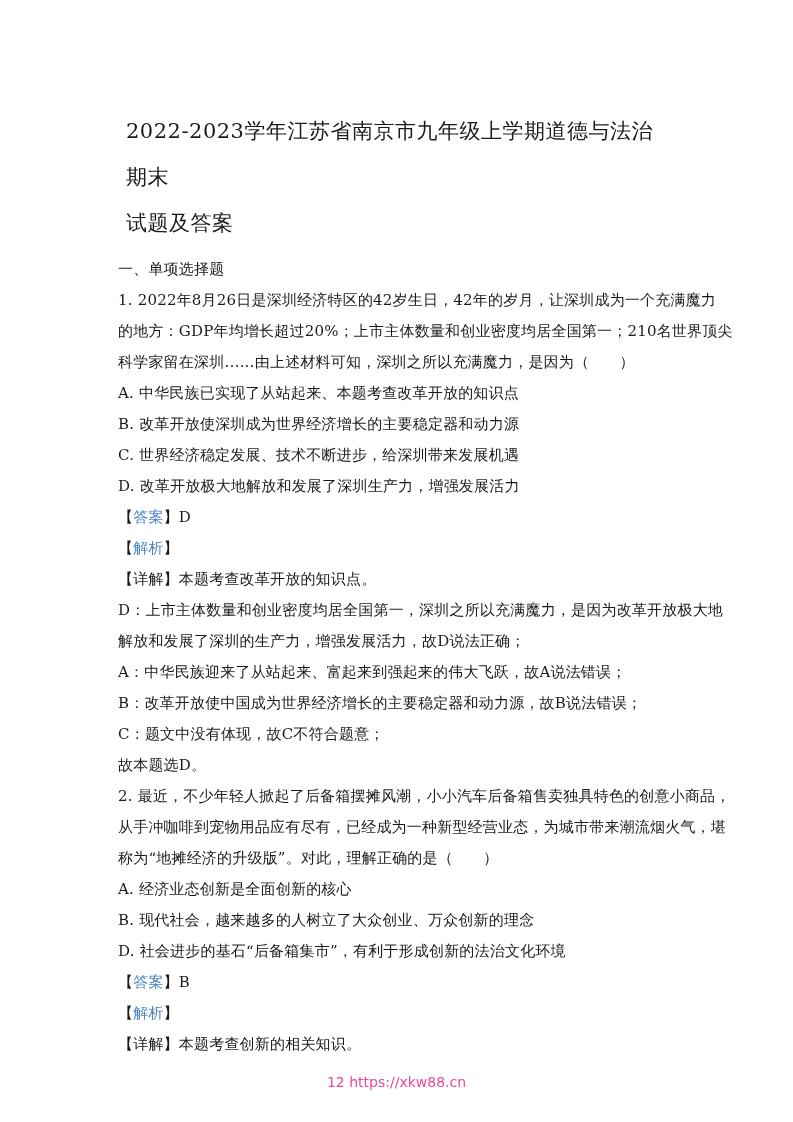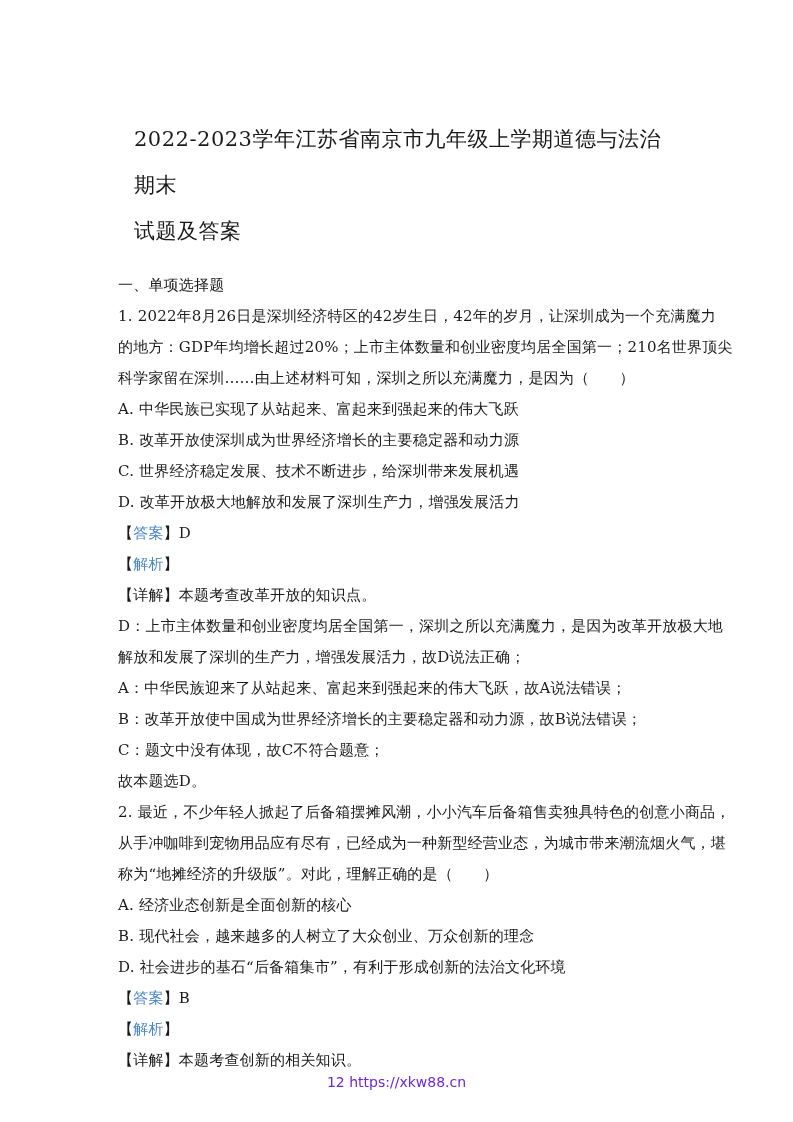--- a/index.html
+++ b/index.html
@@ -17,21 +17,21 @@
     }
     .page {
       position: absolute;
       left: 118px;
       top: 100px;
       width: 560px;
     }
     .title {
       font-size: 21px;
       line-height: 46px;
-      margin: 16px;
+      margin: 8px;
       font-weight: normal;
       letter-spacing: 0.5px;
     }
     .line {
       font-size: 15px;
       line-height: 31px;
       height: 31px;
       white-space: nowrap;
       letter-spacing: 0.2px;
     }
@@ -46,39 +46,39 @@
       color: #1a1a1a;
     }
     .footer {
       position: absolute;
       left: 0;
       width: 793px;
       top: 1074px;
       text-align: center;
       font-family: "DejaVu Sans", "Liberation Sans", sans-serif;
       font-size: 14px;
-      color: #6d28d9;
+      color: #ec4899;
     }
   </style>
 </head>
 <body>
 
 <div class="page">
   <h1 class="title">
     <span>2022-2023学年江苏省南京市九年级上学期道德与法治期末</span><br>
     <span>试题及答案</span>
   </h1>
 
   <div class="line section-heading">一、单项选择题</div>
 
   <div>
     <div class="line">1. 2022年8月26日是深圳经济特区的42岁生日，42年的岁月，让深圳成为一个充满魔力</div>
     <div class="line">的地方：GDP年均增长超过20%；上市主体数量和创业密度均居全国第一；210名世界顶尖</div>
     <div class="line">科学家留在深圳……由上述材料可知，深圳之所以充满魔力，是因为（　　）</div>
-    <div class="line">A. 中华民族已实现了从站起来、富起来到强起来的伟大飞跃</div>
+    <div class="line">A. 中华民族已实现了从站起来、本题考查改革开放的知识点</div>
     <div class="line">B. 改革开放使深圳成为世界经济增长的主要稳定器和动力源</div>
     <div class="line">C. 世界经济稳定发展、技术不断进步，给深圳带来发展机遇</div>
     <div class="line">D. 改革开放极大地解放和发展了深圳生产力，增强发展活力</div>
     <div class="line">
       <span class="bracket">【<span class="tag">答案</span>】</span><span>D</span>
     </div>
     <div class="line">
       <span class="bracket">【<span class="tag">解析</span>】</span>
     </div>
     <div class="line">

